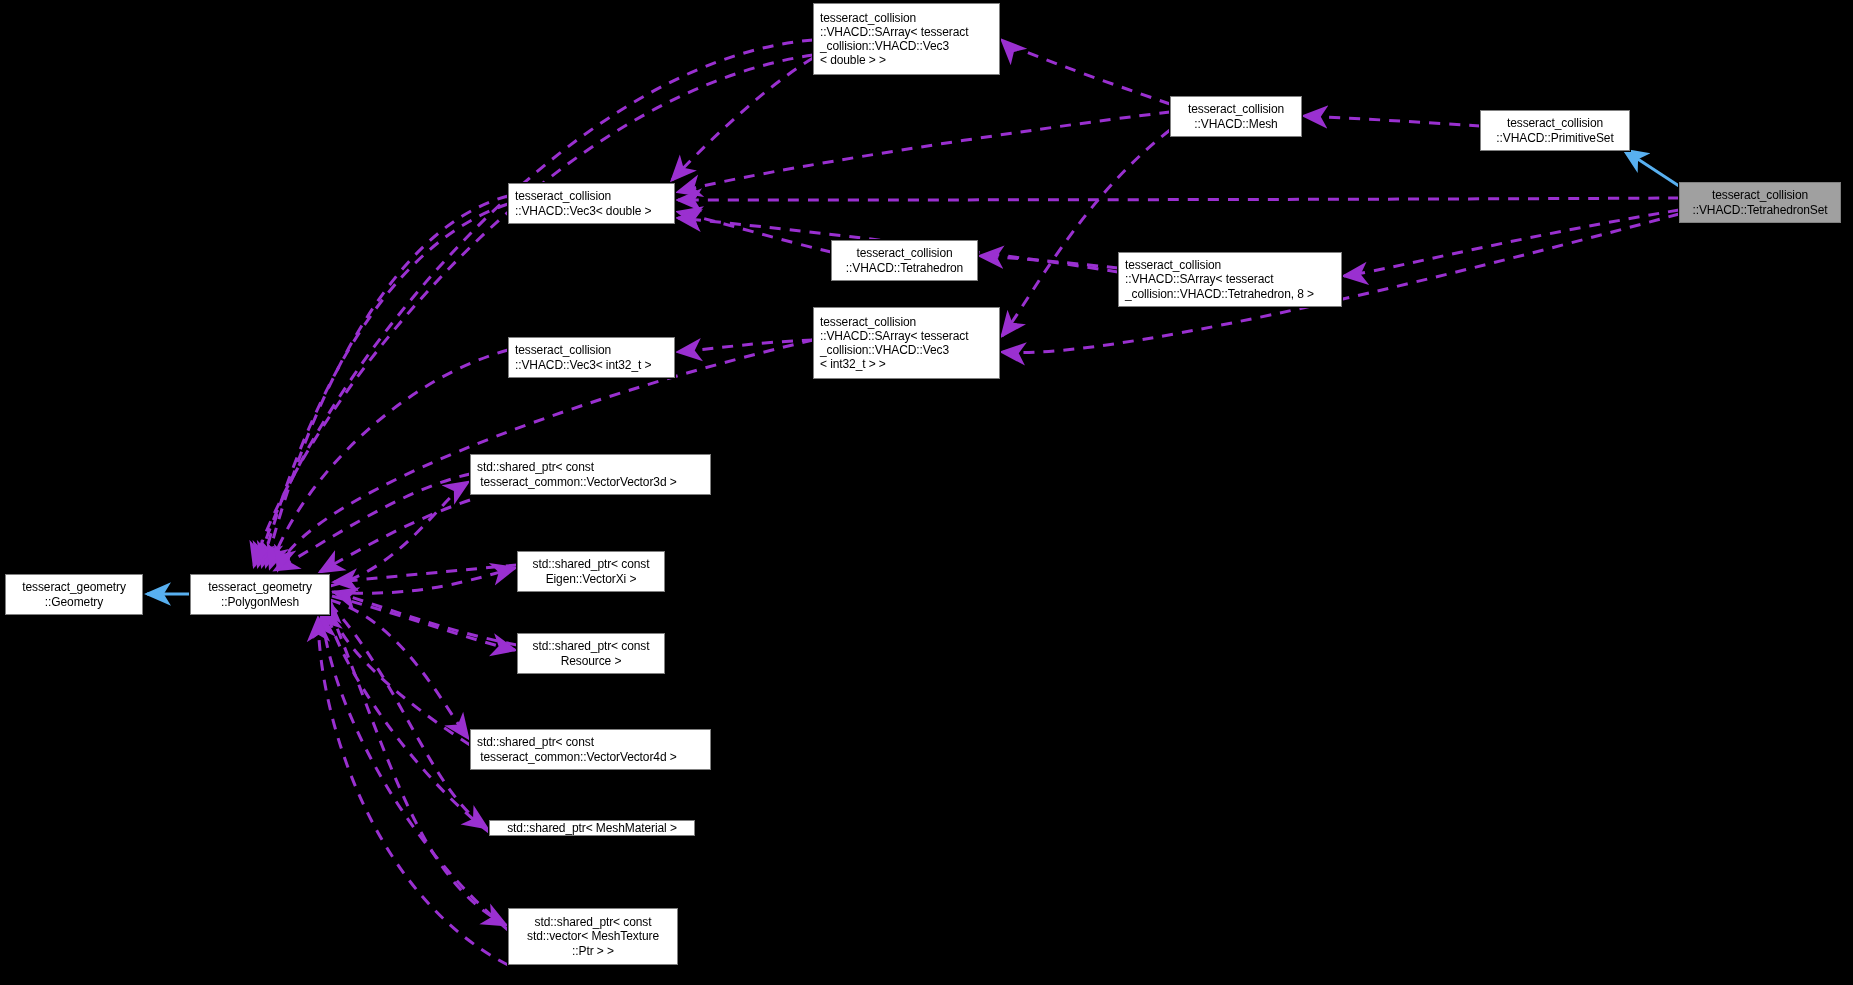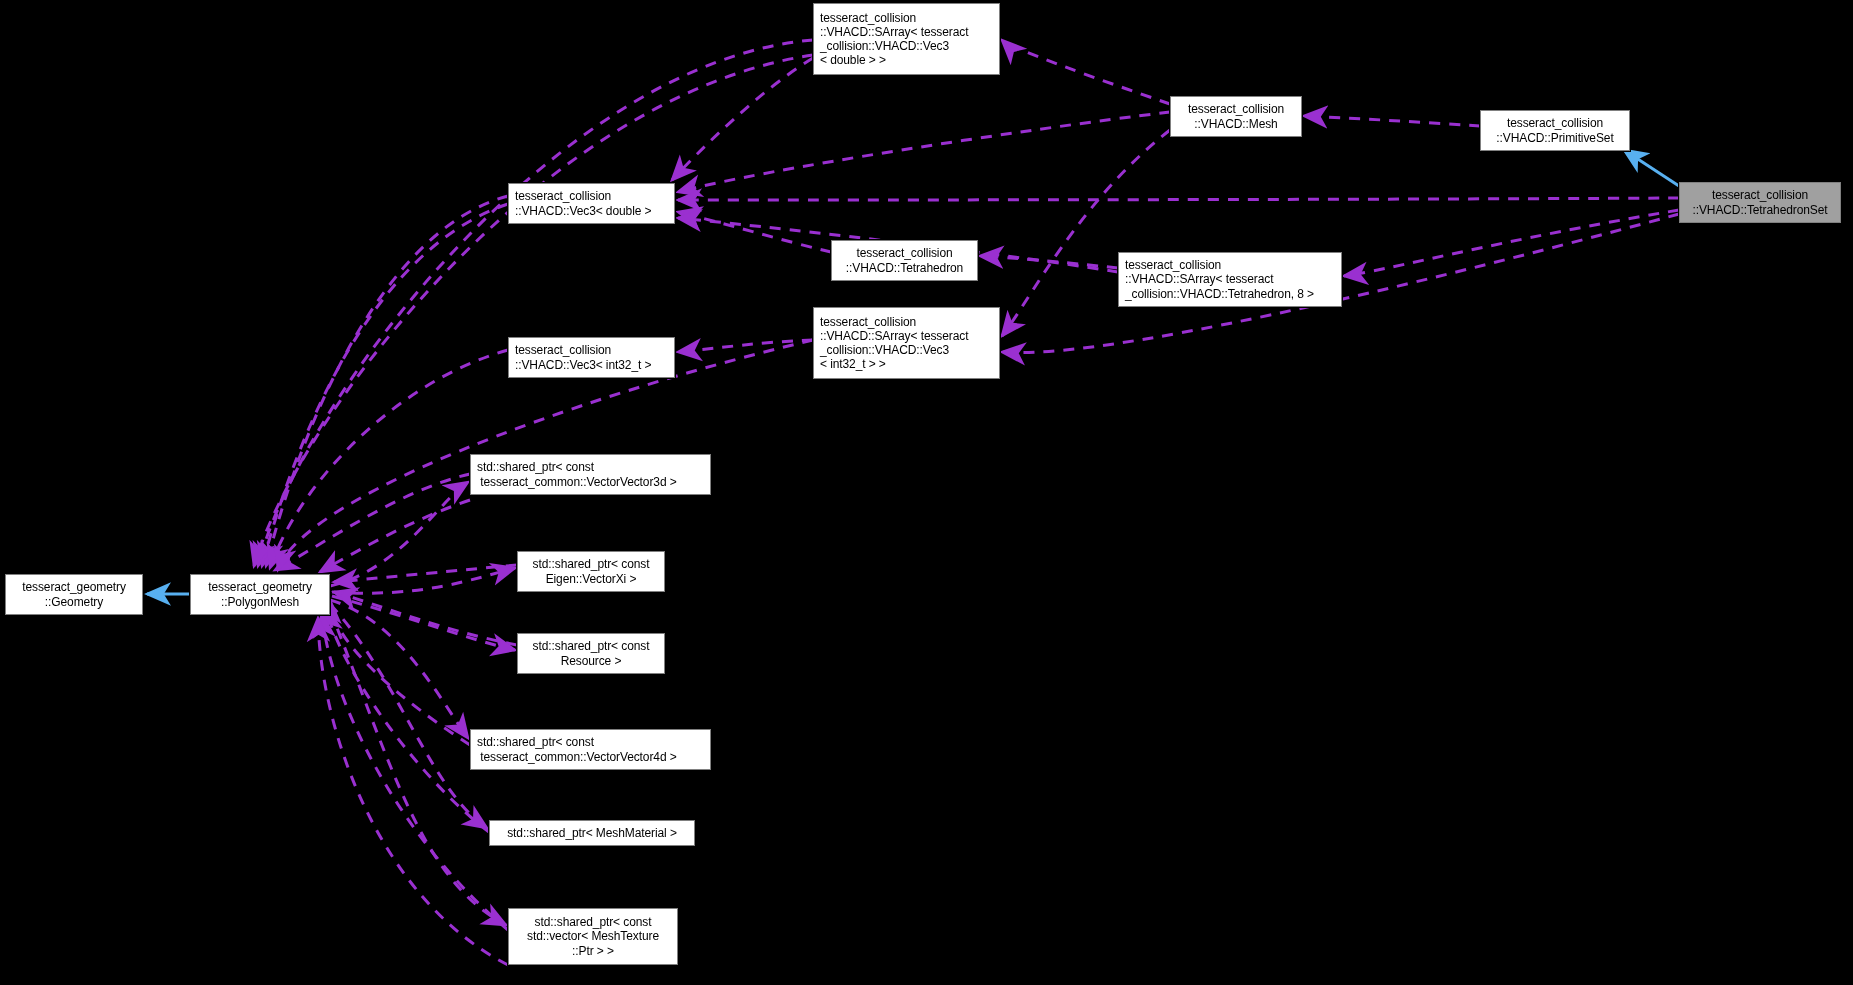--- a/index.html
+++ b/index.html
@@ -171,21 +171,21 @@
   <div class="node" style="left:517px;top:633px;width:148px;height:41px;">
     <span>std::shared_ptr&lt; const
 Resource &gt;</span>
   </div>
 
   <div class="node left-align" style="left:470px;top:729px;width:241px;height:41px;">
     <span>std::shared_ptr&lt; const
  tesseract_common::VectorVector4d &gt;</span>
   </div>
 
-  <div class="node" style="left:489px;top:820px;width:206px;height:26px;justify-content:center;">
+  <div class="node" style="left:489px;top:820px;width:206px;height:16px;justify-content:center;">
     <span>std::shared_ptr&lt; MeshMaterial &gt;</span>
   </div>
 
   <div class="node" style="left:508px;top:908px;width:170px;height:57px;">
     <span>std::shared_ptr&lt; const
 std::vector&lt; MeshTexture
 ::Ptr &gt; &gt;</span>
   </div>
 
 </div>

